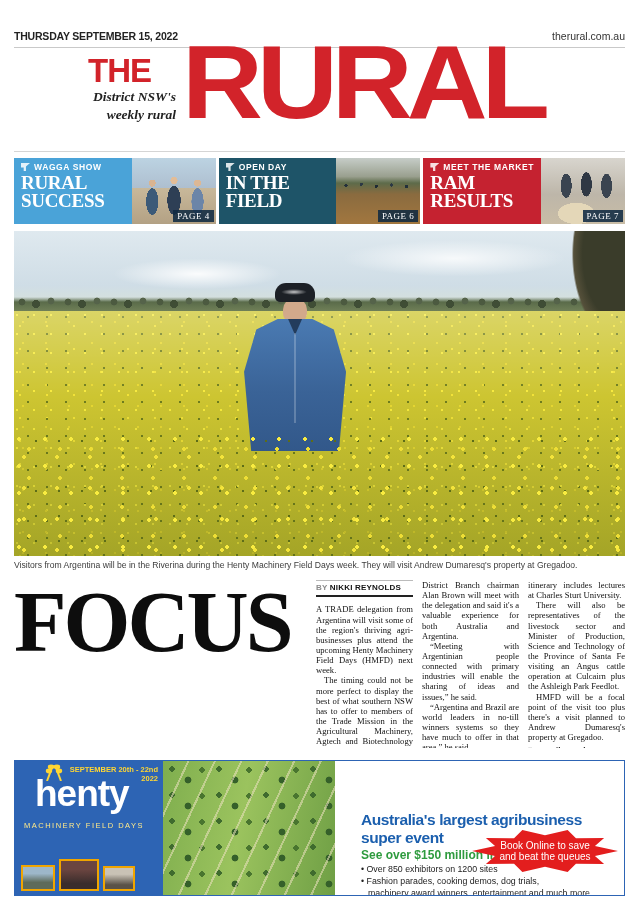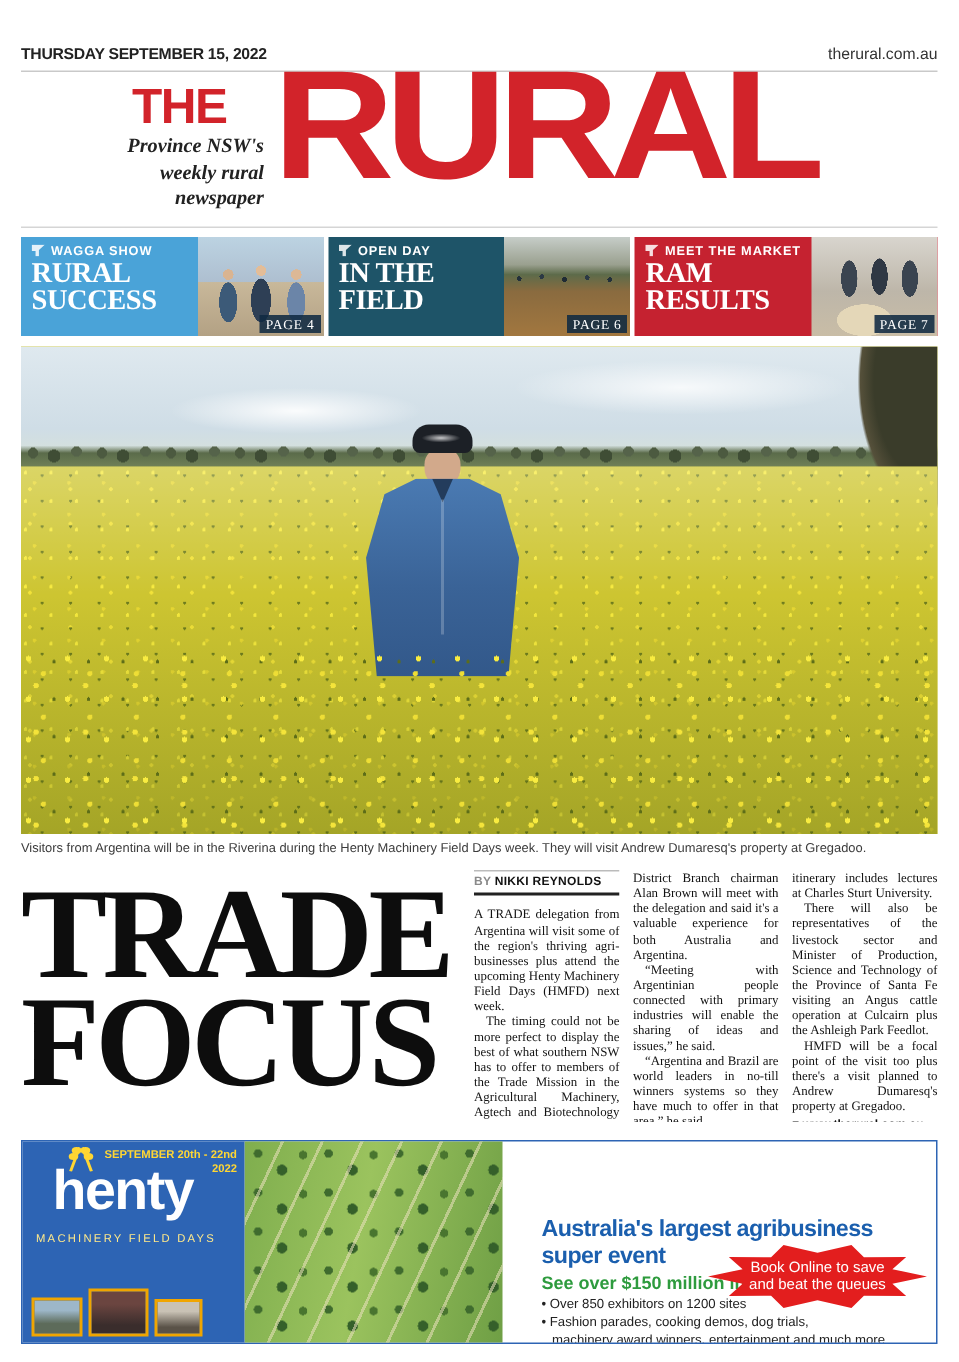--- a/index.html
+++ b/index.html
@@ -167,23 +167,22 @@
 
 <div class="page">
 
   <header class="topbar">
     <span class="date">THURSDAY SEPTEMBER 15, 2022</span>
     <span class="url">therural.com.au</span>
   </header>
 
   <div class="masthead">
     <div class="tagline">
-      <div>Province NSW's</div>
+      <div>District NSW's</div>
       <div>weekly rural</div>
-      <div>newspaper</div>
     </div>
     <div class="mast-the">THE</div>
     <div class="mast-title">RURAL</div>
   </div>
 
   <nav class="teasers">
     <div class="teaser t1">
       <div class="txt">
         <div class="kicker">
           <span class="flag"></span>
@@ -240,21 +239,20 @@
       <div class="face"></div>
       <div class="shirt"></div>
     </div>
     <div class="fg-flowers"></div>
   </figure>
   <p class="caption">Visitors from Argentina will be in the Riverina during the Henty Machinery Field Days week. They will visit Andrew Dumaresq's property at Gregadoo.</p>
 
 
   <section class="article">
     <div class="display-head">
-      <div>TRADE</div>
       <div>FOCUS</div>
     </div>
     <div class="cols">
       <div class="col">
         <div class="byline">
           <span class="by">BY </span><span class="name">NIKKI REYNOLDS</span>
         </div>
         <p>A TRADE delegation from Argentina will visit some of the region's thriving agri-businesses plus attend the upcoming Henty Machinery Field Days (HMFD) next week.</p>
         <p>The timing could not be more perfect to display the best of what southern NSW has to offer to members of the Trade Mission in the Agricultural Machinery, Agtech and Biotechnology sectors.</p>
 

